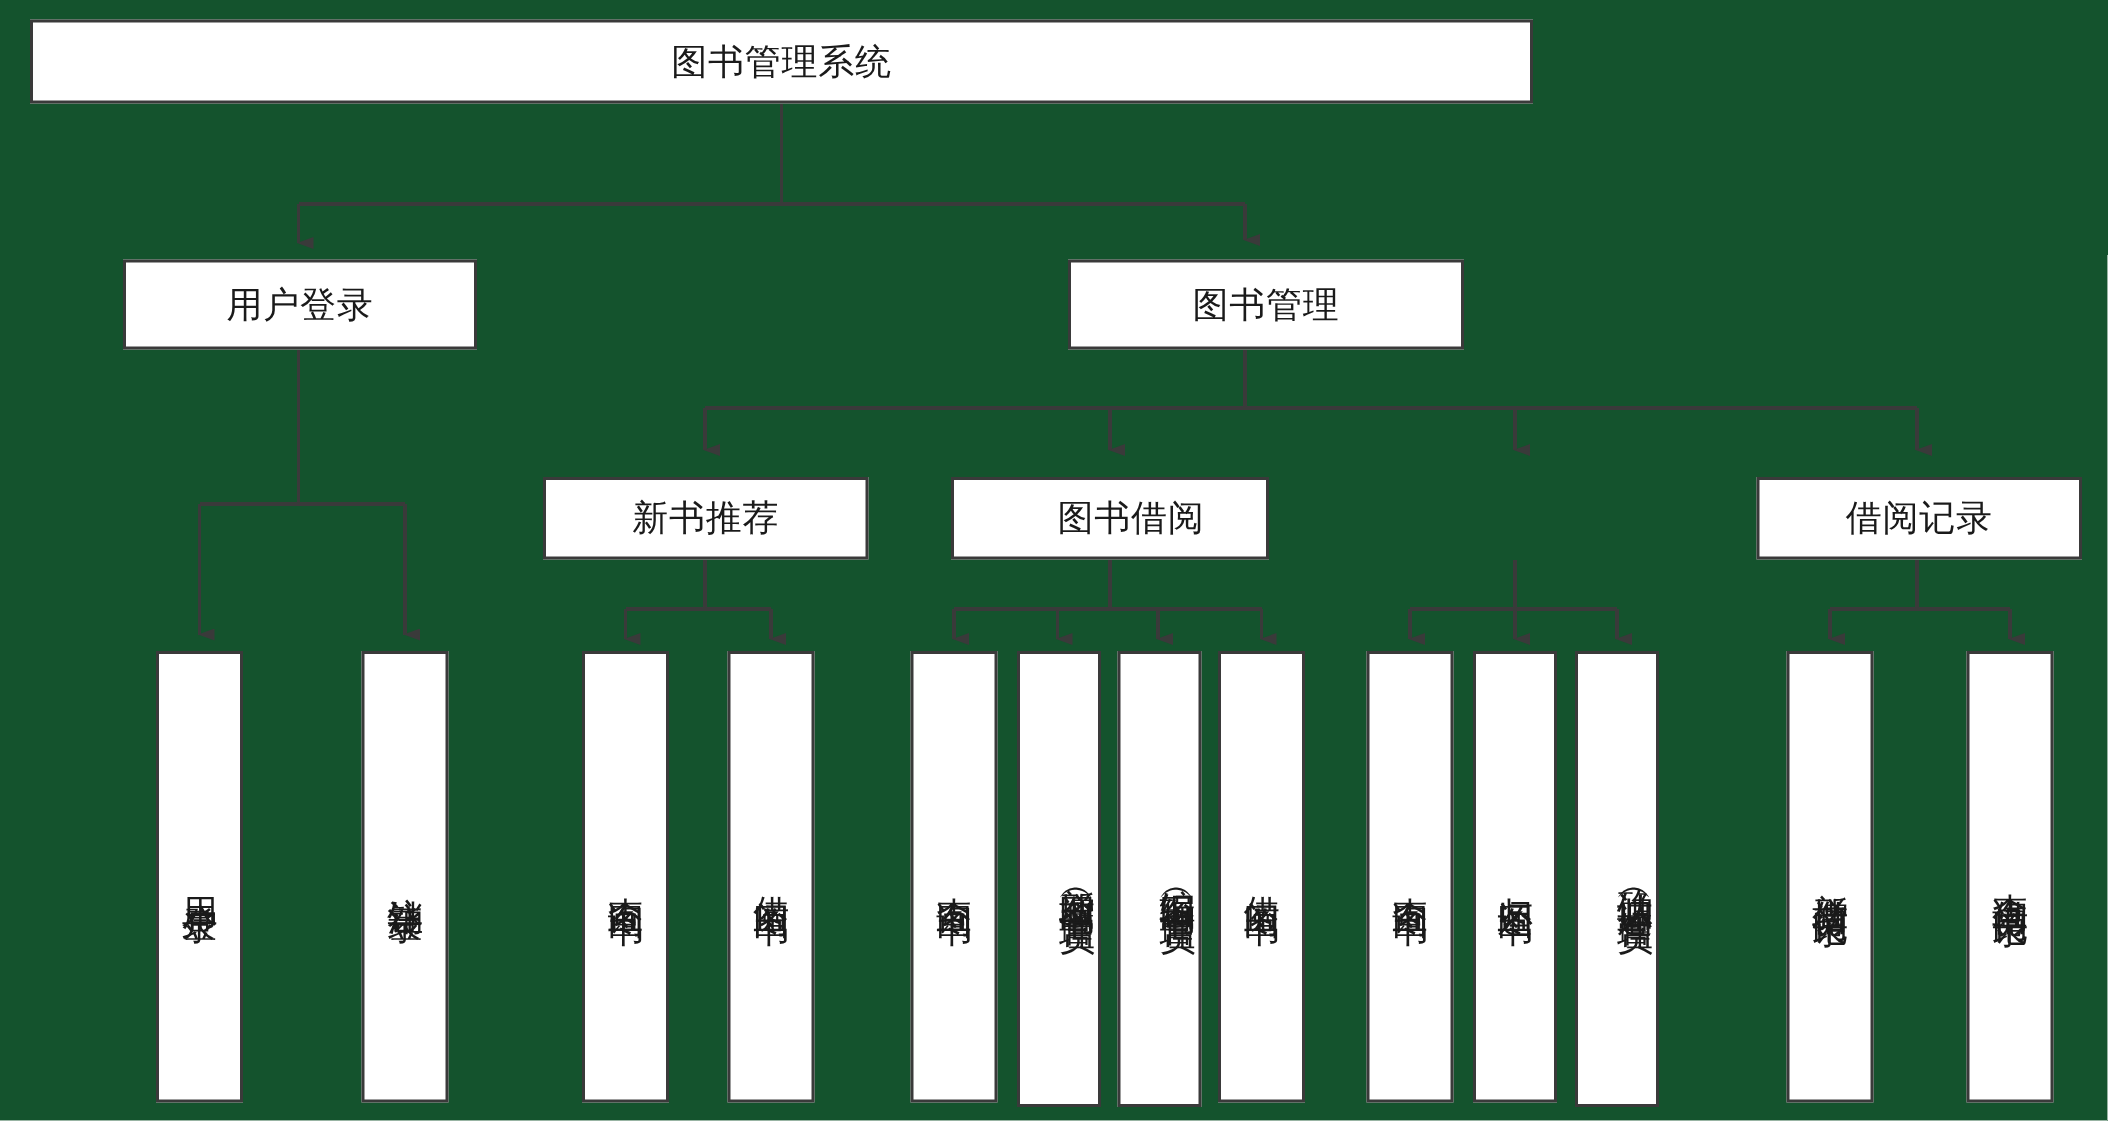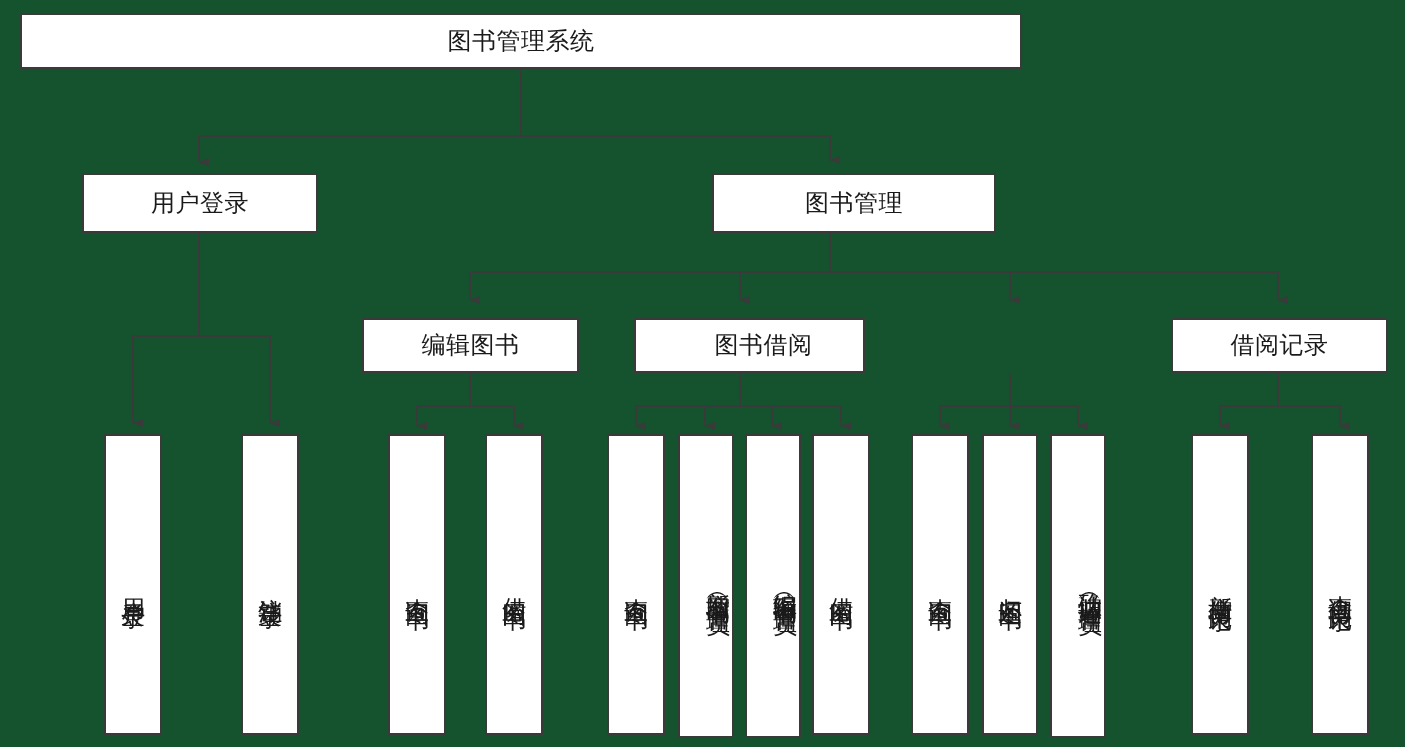--- a/index.html
+++ b/index.html
@@ -126,28 +126,28 @@
     </g>
   </svg>
 
   <div class="node horiz" style="left:20px; top:13px; width:1002px; height:56px;">
     <span>图书管理系统</span>
   </div>
 
   <div class="node horiz" style="left:82px; top:173px; width:236px; height:60px;">
     <span>用户登录</span>
   </div>
-  <div class="node horiz" style="left:712px; top:173px; width:284px; height:60px;">
+  <div class="node horiz" style="left:712px; top:173px; width:264px; height:60px;">
     <span>图书管理</span>
   </div>
 
   <div class="node horiz" style="left:362px; top:318px; width:217px; height:55px;">
-    <span>编辑图书</span>
+    <span>新书推荐</span>
   </div>
-  <div class="node horiz" style="left:634px; top:318px; width:231px; height:55px;padding-left:28px;">
+  <div class="node horiz" style="left:634px; top:318px; width:212px; height:55px;padding-left:28px;">
     <span>图书借阅</span>
   </div>
   <div class="node horiz" style="left:1171px; top:318px; width:217px; height:55px;">
     <span>借阅记录</span>
   </div>
 
   <div class="node vert centered" style="left:104px; top:434px; width:58px; height:301px;">
     <span class="vtext">用户登录</span>
   </div>
   <div class="node vert centered" style="left:241px; top:434px; width:58px; height:301px;">

